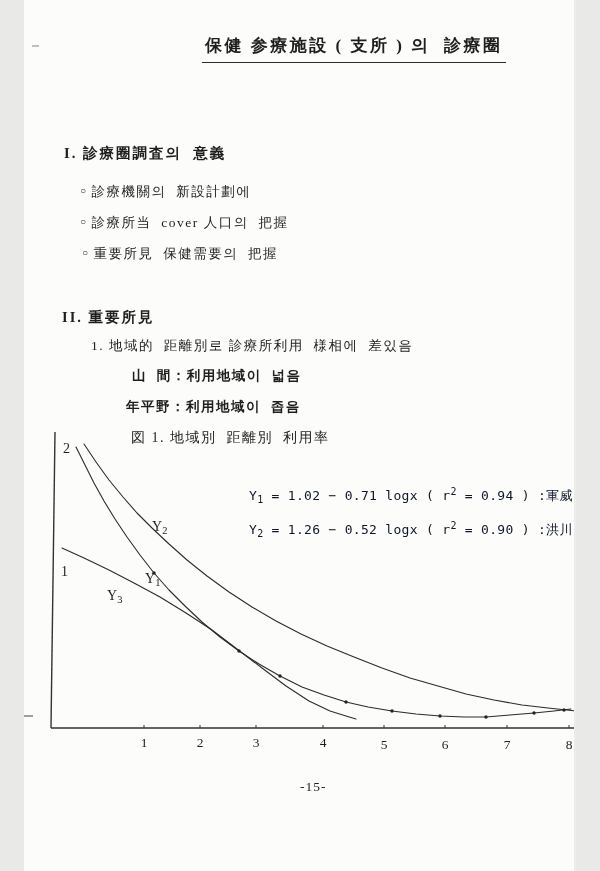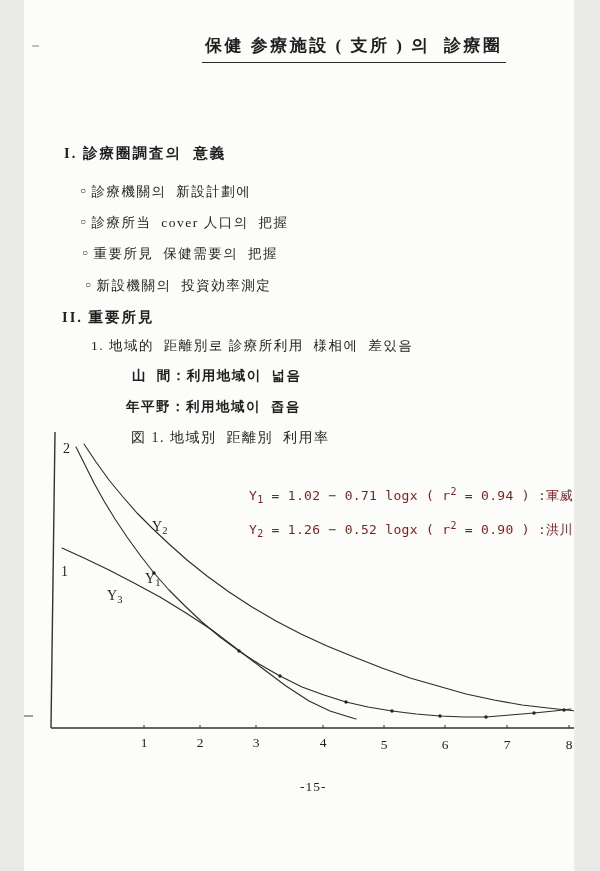--- a/index.html
+++ b/index.html
@@ -23,21 +23,21 @@
     padding:0 3px 6px 3px;
   }
   .sec-heading{font-size:14.5px;letter-spacing:2px;font-weight:600;}
   .bullet{font-size:13.5px;letter-spacing:1.5px;}
   .bullet .marker{font-size:10px;vertical-align:2px;margin-right:4px;}
   .sub-line{font-size:13.5px;letter-spacing:1.5px;font-weight:bold;}
   .fig-caption{font-size:14px;letter-spacing:1.5px;}
   .equation{
     position:absolute;left:225px;white-space:pre;
     font-family:"DejaVu Sans Mono","Liberation Mono",monospace;
-    font-size:13px;letter-spacing:0.3px;color:#7f1d1d;
+    font-size:13px;letter-spacing:0.3px;color:#0f172a;
   }
   .equation sub{font-size:10px;vertical-align:-3px;}
   .equation sup{font-size:10px;vertical-align:5px;}
   .curve-label{position:absolute;font-size:14px;letter-spacing:0;}
   .curve-label sub{font-size:10.5px;vertical-align:-3px;}
   .axis-num{position:absolute;font-size:13.5px;width:14px;text-align:center;}
   .y-axis-num{position:absolute;font-size:14px;}
   .page-number{top:779px;left:276px;font-size:13.5px;letter-spacing:1px;}
   svg.chart{position:absolute;left:0;top:0;pointer-events:none;}
 </style>
@@ -82,21 +82,20 @@
   <div class="line page-title">保健 参療施設 ( 支所 ) 의  診療圈</div>
 
   <div class="line bullet" style="top:184px;left:56px"><span class="marker">○</span><span>診療機關의  新設計劃에</span></div>
 
   <div class="line sec-heading" style="top:145px;left:40px">I. 診療圈調査의  意義</div>
 
   <div class="line bullet" style="top:215px;left:56px"><span class="marker">○</span><span>診療所当  cover 人口의  把握</span></div>
 
   <div class="line bullet" style="top:246px;left:58px"><span class="marker">○</span><span>重要所見  保健需要의  把握</span></div>
 
-  <div class="line bullet" style="top:278px;left:61px"><span class="marker">○</span><span>新設機關의  投資効率測定</span></div>
 
   <div class="line sec-heading" style="top:309px;left:38px">II. 重要所見</div>
 
   <div class="line bullet" style="top:338px;left:67px">1. 地域的  距離別로 診療所利用  様相에  差있음</div>
 
   <div class="line sub-line" style="top:368px;left:108px">山  間：利用地域이  넓음</div>
   <div class="line sub-line" style="top:399px;left:102px">年平野：利用地域이  좁음</div>
 
   <div class="line fig-caption" style="top:430px;left:107px">図 1. 地域別  距離別  利用率</div>
 

